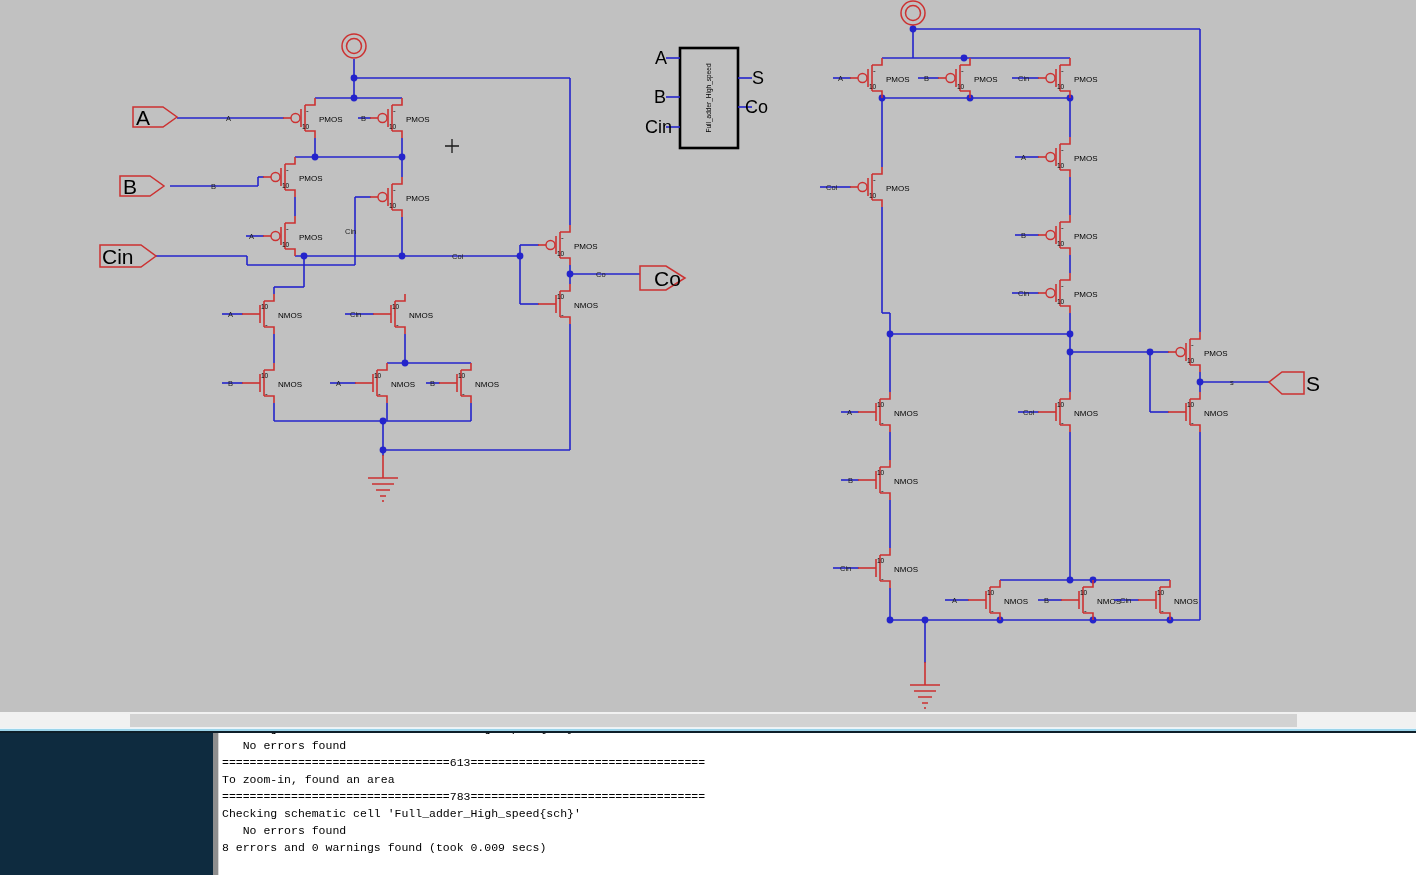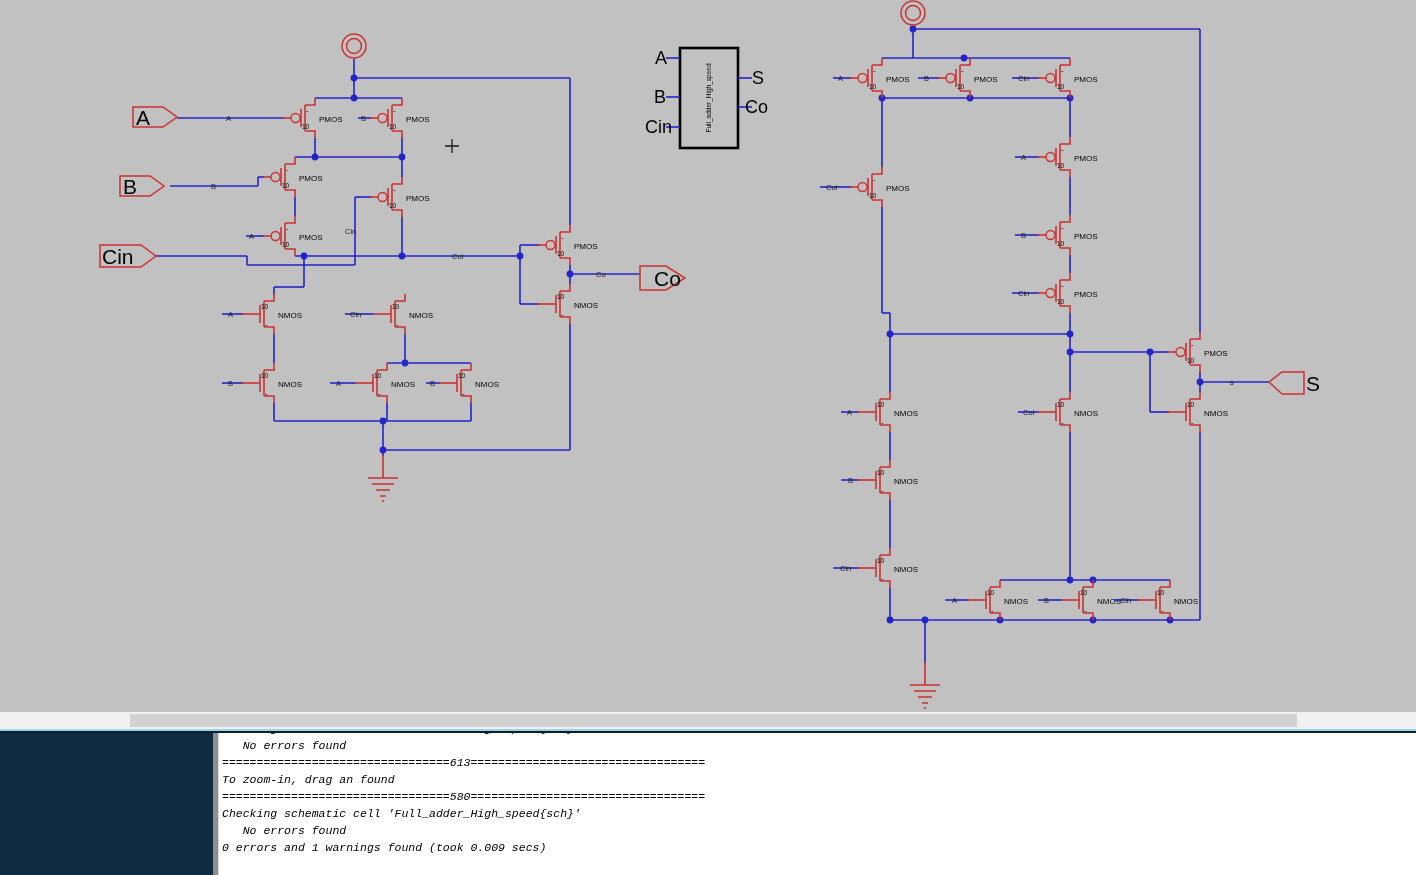--- a/index.html
+++ b/index.html
@@ -13,21 +13,21 @@
   
   #bluesep{position:absolute;left:0;top:728px;width:1416px;height:5px;
            background:#9bd4ea;border-top:1px solid #eaf5fb;border-bottom:2px solid #0e1f2a;
            box-sizing:border-box;}
   
   #bottom{position:absolute;left:0;top:733px;width:1416px;height:142px;display:flex;}
   #sidepanel{width:213px;height:100%;background:#0e2b3f;flex:none;}
   #consoledivider{width:6px;height:100%;background:#8e8e8e;flex:none;
                   border-right:1px solid #d8d8d8;box-sizing:border-box;}
   #console{flex:1;background:#ffffff;overflow:hidden;
-           font-family:"Liberation Mono",monospace;font-size:11.5px;line-height:17px;color:#000;font-style:italic;}
+           font-family:"Liberation Mono",monospace;font-size:11.5px;line-height:17px;color:#000;}
   .cline{white-space:pre;padding-left:3px;}
   #clipline{height:4px;overflow:hidden;position:relative;}
   #clipline .cline{position:absolute;top:-13px;left:0;}
 </style>
 </head>
 <body>
 
 <div id="root">
 
   <svg id="schem" width="1416" height="712" viewBox="0 0 1416 712">
@@ -496,21 +496,21 @@
 
   <div id="bottom">
     <div id="sidepanel"></div>
     <div id="consoledivider"></div>
     <div id="console">
       <div id="clipline">
         <div class="cline">Checking schematic cell 'Full_adder_High_speed{sch}'</div>
       </div>
       <div class="cline">   No errors found</div>
       <div class="cline">=================================613==================================</div>
-      <div class="cline">To zoom-in, drag an found</div>
-      <div class="cline">=================================580==================================</div>
+      <div class="cline">To zoom-in, found an area</div>
+      <div class="cline">=================================783==================================</div>
       <div class="cline">Checking schematic cell 'Full_adder_High_speed{sch}'</div>
       <div class="cline">   No errors found</div>
-      <div class="cline">0 errors and 1 warnings found (took 0.009 secs)</div>
+      <div class="cline">8 errors and 0 warnings found (took 0.009 secs)</div>
     </div>
   </div>
 
 </div>
 
 </body></html>

